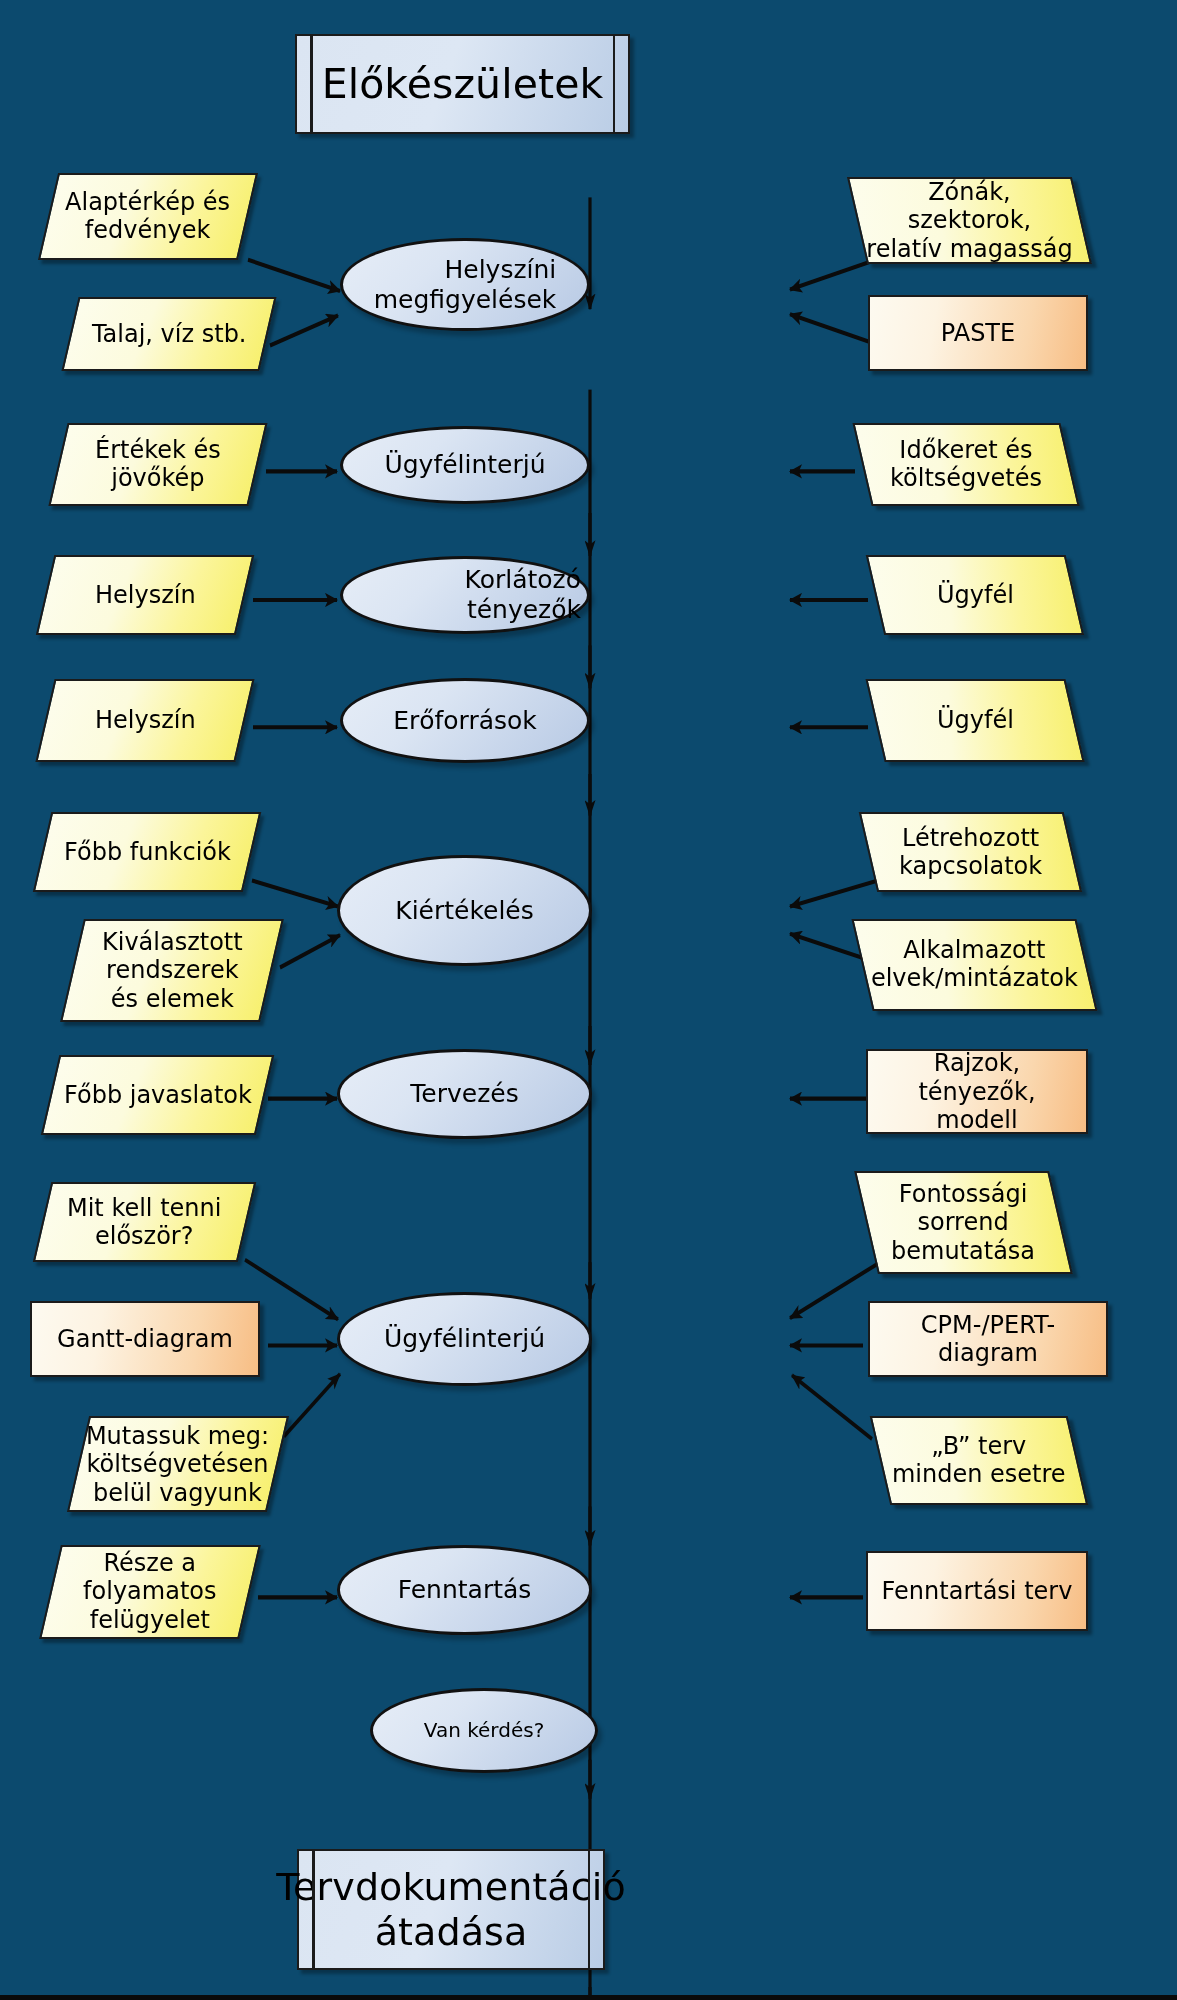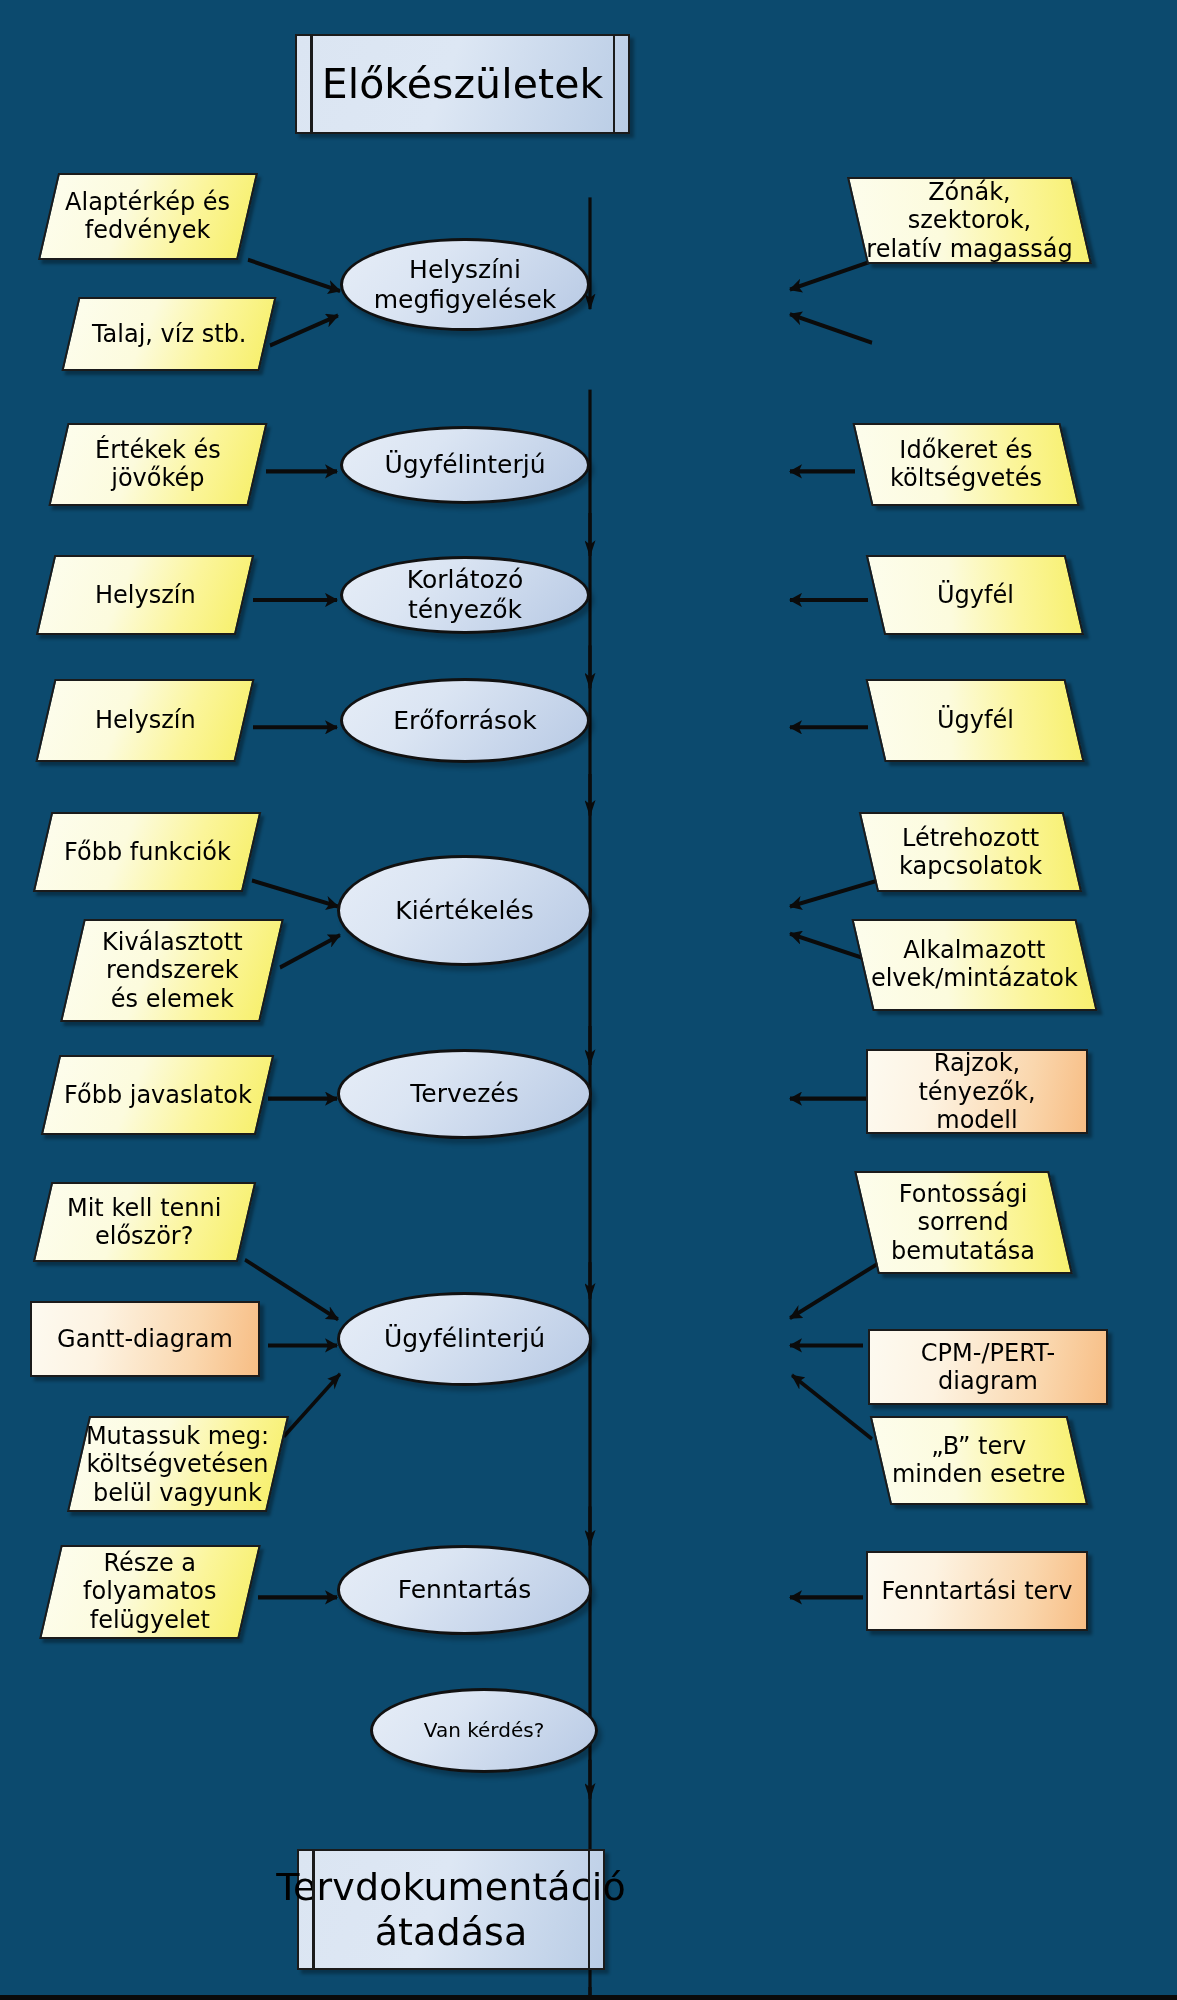--- a/index.html
+++ b/index.html
@@ -59,20 +59,21 @@
   .term .bar.l { left: 13px; }
   .term .bar.r { right: 13px; }
 
   
   .ellipse {
     border: 3px solid #111;
     border-radius: 50%;
     background: linear-gradient(135deg, #e6edf7 0%, #dbe5f3 35%, #b7c9e4 100%);
     box-shadow: 4px 5px 4px rgba(0,0,0,0.25);
     font-size: 25px;
+    text-align: right;
   }
   .ellipse.small { font-size: 20px; }
 
   
   .para {
     border: 2.5px solid #1b1b1b;
     font-size: 24px;
     box-shadow: 4px 4px 3px rgba(0,0,0,0.33);
   }
   .para.yellow-l {
@@ -181,20 +182,23 @@
 
   <div class="node para yellow-l" style="left: 70px; top: 297.403px; width: 198px; height: 73.7143px;">
     <span class="lbl">Talaj, víz stb.</span>
   </div>
 
   <div class="node para yellow-r" style="left: 857px; top: 176.623px; width: 225px; height: 87.1169px;">
     <span class="lbl">Zónák, szektorok,
 relatív magasság</span>
   </div>
 
+  <div class="node rect" style="left: 868px; top: 294.805px; width: 220px; height: 75.9481px;">
+    <span class="lbl">PASTE</span>
+  </div>
 
   <div class="node ellipse" style="left: 340px; top: 425.974px; width: 250px; height: 78.1818px;">
     <span class="lbl">Ügyfélinterjú</span>
   </div>
 
   <div class="node para yellow-l" style="left: 58px; top: 423.377px; width: 200px; height: 82.6494px;">
     <span class="lbl">Értékek és
 jövőkép</span>
   </div>
 
@@ -282,21 +286,21 @@
 költségvetésen
 belül vagyunk</span>
   </div>
 
   <div class="node para yellow-r" style="left: 866px; top: 1171.43px; width: 195px; height: 102.753px;">
     <span class="lbl">Fontossági
 sorrend
 bemutatása</span>
   </div>
 
-  <div class="node rect" style="left: 868px; top: 1301.3px; width: 240px; height: 75.9481px; margin-top: 28px;">
+  <div class="node rect" style="left: 868px; top: 1301.3px; width: 240px; height: 75.9481px;">
     <span class="lbl">CPM-/PERT-diagram</span>
   </div>
 
   <div class="node para yellow-r" style="left: 880px; top: 1415.58px; width: 198px; height: 89.3506px;">
     <span class="lbl">„B” terv
 minden esetre</span>
   </div>
 
   <div class="node ellipse" style="left: 337px; top: 1545.45px; width: 255px; height: 89.3506px;">
     <span class="lbl">Fenntartás</span>

